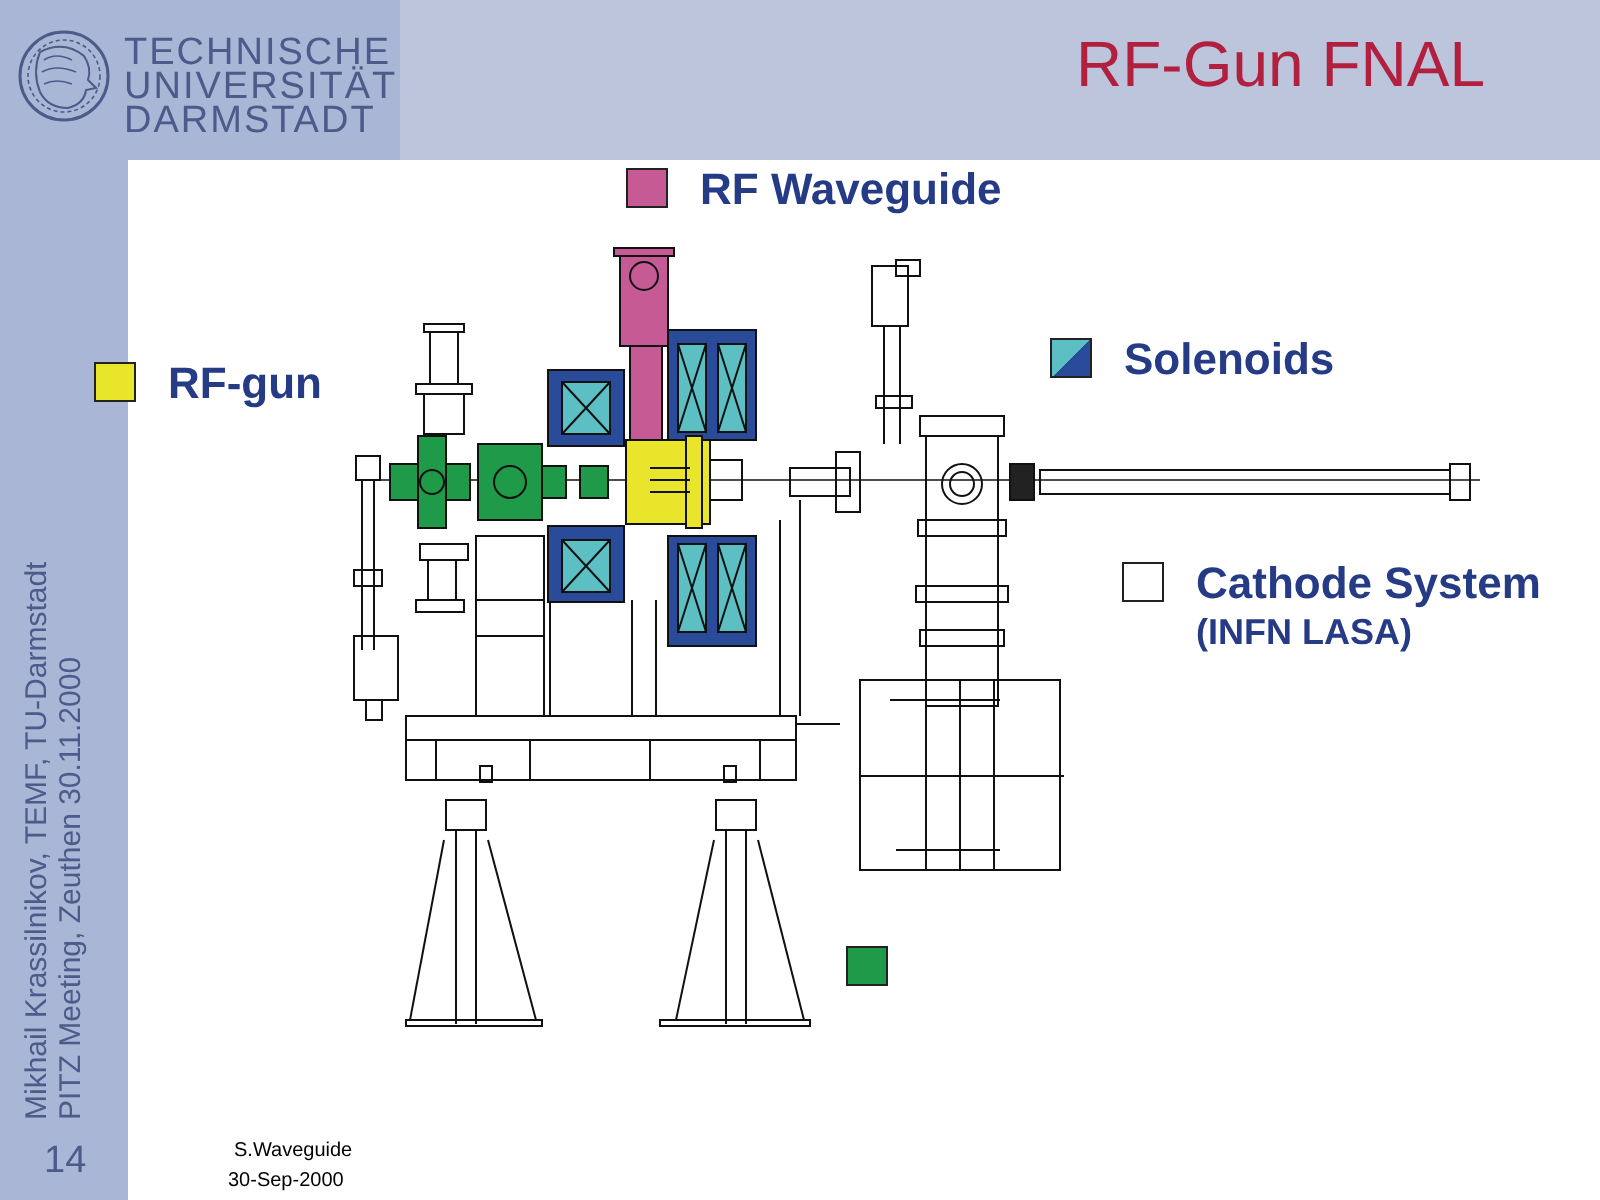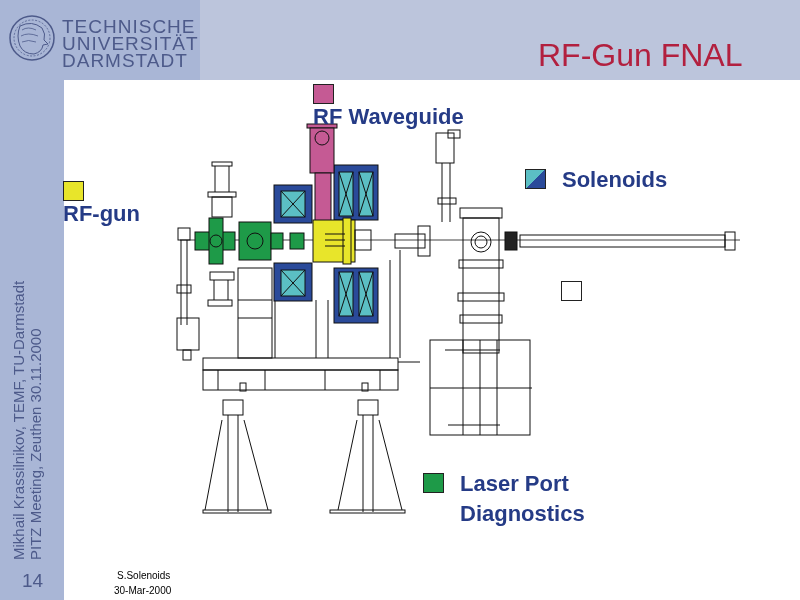--- a/index.html
+++ b/index.html
@@ -4,21 +4,21 @@
 <style>
   html, body { margin:0; padding:0; }
   body { width:800px; height:600px; position:relative; overflow:hidden; background:#fff; font-family:"Liberation Sans", sans-serif; }
   .frame-top { position:absolute; left:0; top:0; width:800px; height:80px; background:#bcc5dc; }
   .frame-left { position:absolute; left:0; top:0; width:64px; height:600px; background:#a9b6d6; }
   .frame-top-left { position:absolute; left:0; top:0; width:200px; height:80px; background:#a9b6d6; }
   .content { position:absolute; left:64px; top:80px; width:736px; height:520px; background:#fff; }
   .logo-seal { position:absolute; left:8px; top:12px; width:48px; height:52px; }
   .uni-name { position:absolute; left:62px; top:18px; color:#4d5a8a; font-size:19px; line-height:17px; letter-spacing:1px; }
   .uni-name div { white-space:nowrap; }
-  .slide-title { position:absolute; left:538px; top:14px; color:#b2203f; font-size:32px; white-space:nowrap;margin-top:23px; }
+  .slide-title { position:absolute; left:538px; top:14px; color:#b2203f; font-size:32px; white-space:nowrap; }
   .side-text { position:absolute; left:10px; top:560px; transform-origin:0 0; transform:rotate(-90deg); color:#4d5a8a; font-size:15px; line-height:17px; white-space:nowrap; }
   .page-num { position:absolute; left:22px; top:570px; color:#4d5a8a; font-size:19px; }
   .credit { position:absolute; left:117px; top:568px; font-size:10px; line-height:15px; color:#000; }
   .credit .date { margin-left:-3px; }
   .legend { position:absolute; display:flex; align-items:flex-start; color:#253b86; font-weight:bold; font-size:22px; line-height:26px; }
   .swatch { width:21px; height:20px; border:1px solid #222; margin-right:16px; margin-top:2px; flex:0 0 auto; box-sizing:border-box; }
   .legend .sub { font-size:18px; line-height:22px; }
   svg.drawing { position:absolute; left:0; top:0; }
 </style>
 </head>
@@ -180,39 +180,39 @@
     <rect x="195" y="232" width="40" height="18" fill="#1e9a48" stroke="#111"></rect>
     <rect x="209" y="218" width="14" height="46" fill="#1e9a48" stroke="#111"></rect>
     <circle cx="216" cy="241" r="6" fill="none" stroke="#111"></circle>
     <rect x="239" y="222" width="32" height="38" fill="#1e9a48" stroke="#111"></rect>
     <circle cx="255" cy="241" r="8" fill="none" stroke="#111"></circle>
     <rect x="271" y="233" width="12" height="16" fill="#1e9a48" stroke="#111"></rect>
     <rect x="290" y="233" width="14" height="16" fill="#1e9a48" stroke="#111"></rect>
   </g>
 </svg>
 
-<div class="legend" style="left:313px;top:82px;flex-direction:column;">
+<div class="legend" style="left:313px;top:82px;">
   <div class="swatch" style="background:#c55a94;"></div>
   <span>RF Waveguide</span>
 </div>
-<div class="legend" style="left:63px;top:179px;flex-direction:column;">
+<div class="legend" style="left:47px;top:179px;">
   <div class="swatch" style="background:#e8e52a;"></div>
   <span>RF-gun</span>
 </div>
 <div class="legend" style="left:497px;top:167px;margin-left:28px;">
   <div class="swatch" style="background:linear-gradient(135deg,#5bbfc4 50%,#2a4a9a 50%);"></div>
   <span>Solenoids</span>
 </div>
 <div class="legend" style="left:561px;top:279px;">
   <div class="swatch" style="background:#fff;"></div>
+  <div>
+    <div>Cathode System</div>
+    <div class="sub">(INFN LASA)</div>
+  </div>
 </div>
 <div class="legend" style="left:423px;top:471px;">
   <div class="swatch" style="background:#1e9a48;"></div>
-  <div>
-    <div>Laser Port</div>
-    <div style="margin-top:4px;">Diagnostics</div>
-  </div>
 </div>
 
 <div class="credit">
-  <div>S.Solenoids</div>
-  <div class="date">30-Mar-2000</div>
+  <div>S.Waveguide</div>
+  <div class="date">30-Sep-2000</div>
 </div>
 
 </body></html>

